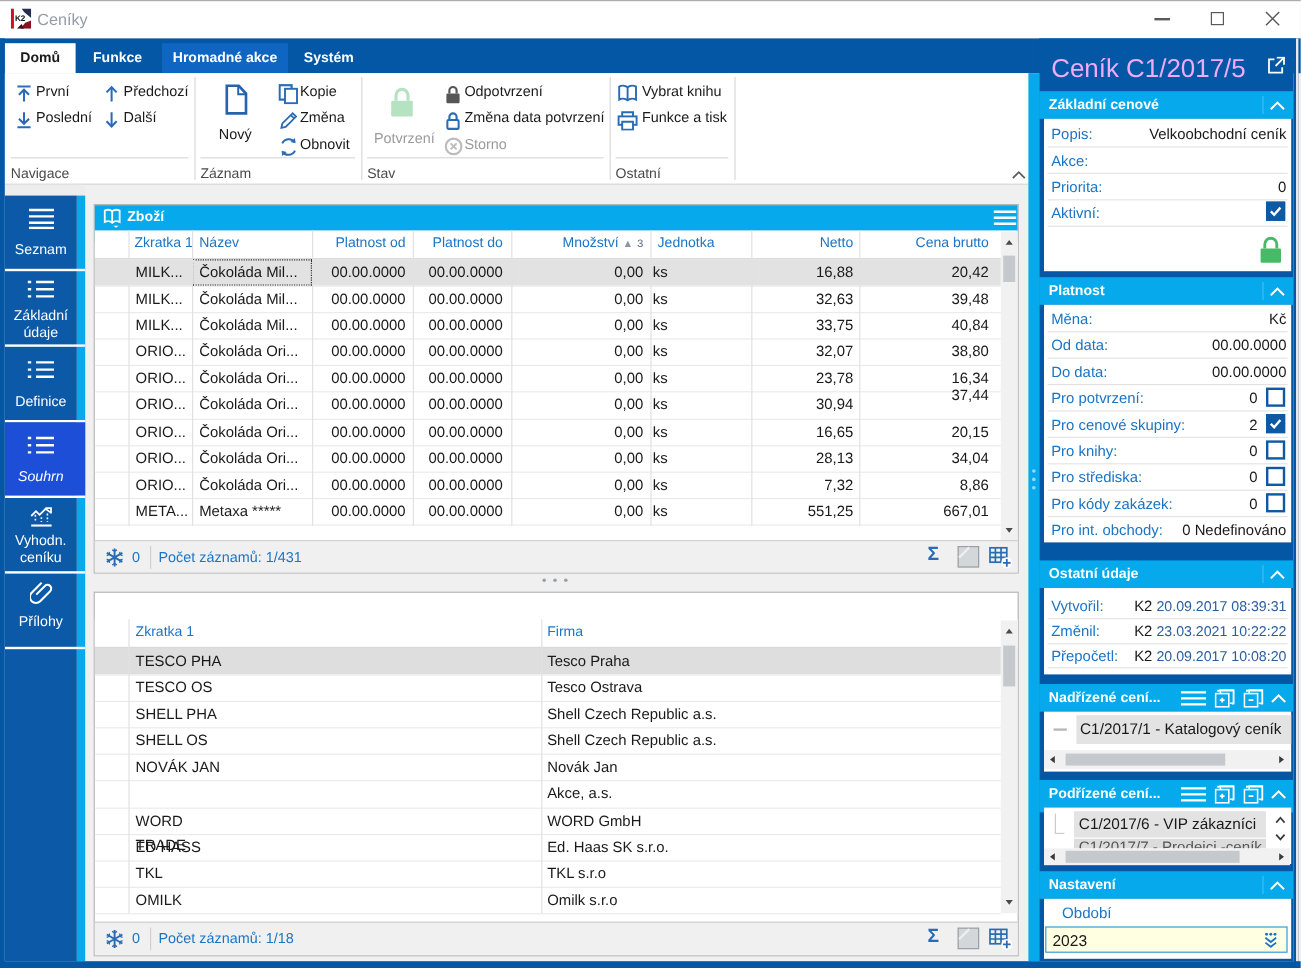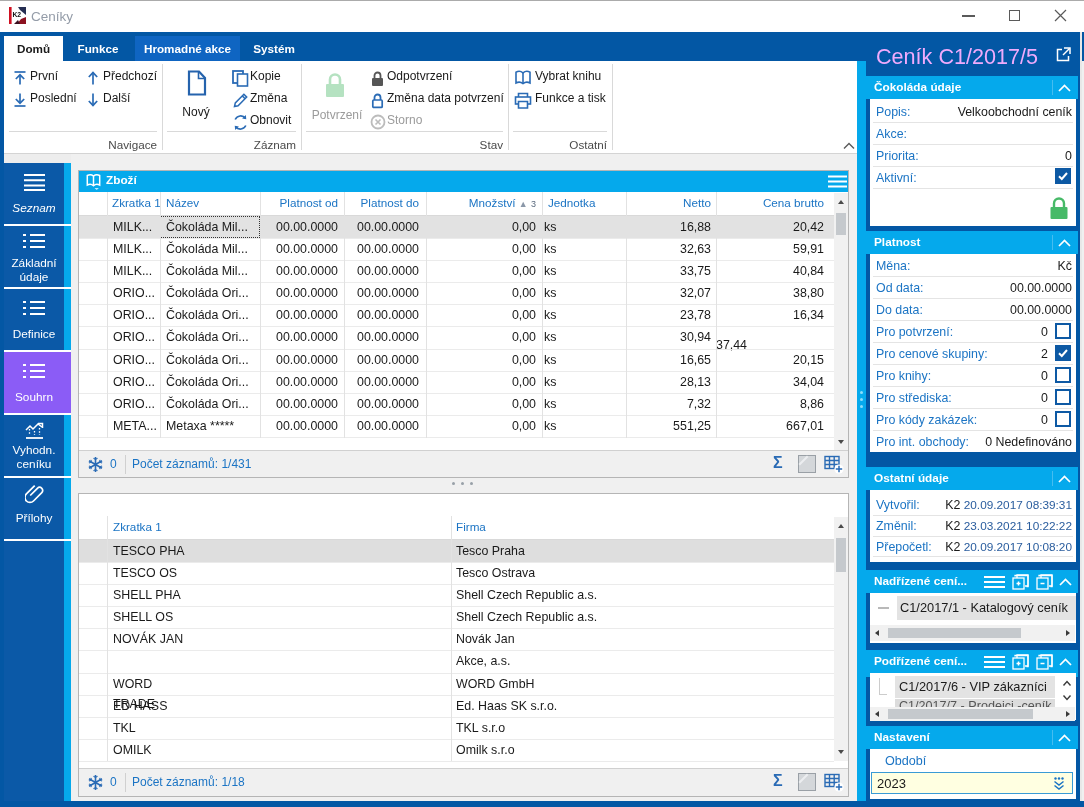--- a/index.html
+++ b/index.html
@@ -14,31 +14,31 @@
 #borderB { left:0; top:801px; width:1084px; height:6px; background:#0357a4; }
 
 #tabbar { left:0; top:32px; width:1084px; height:29px; background:#0357a4; }
 .tab { position:absolute; top:4px; height:25px; line-height:25px; color:#fff; font-size:11.7px; font-weight:bold; text-align:center; }
 #tab-domu { left:4px; top:4px; width:59px; background:#fff; color:#1a1a1a; }
 #tab-hrom { background:#0f65c2; }
 
 #ribbon { left:4px; top:61px; width:853px; height:93px; background:#fff; border-bottom:1px solid #d4d4d4; }
 .rgsep { position:absolute; top:3px; width:1px; height:86px; background:#d9d9d9; }
 .rglabelline { position:absolute; top:70px; height:1px; background:#d9d9d9; }
-.rglabel { position:absolute; top:77px; font-size:11.7px; color:#4a4a4a; text-align:right; }
+.rglabel { position:absolute; top:77px; font-size:11.7px; color:#4a4a4a; text-align:left; }
 .rtext { position:absolute; font-size:12px; color:#1a1a1a; white-space:nowrap; }
 .rtext.dis { color:#9b9b9b; }
 .ricon { position:absolute; }
 
 #sidegap { left:4px; top:154px; width:67px; height:9px; background:#ededed; }
 #sidebar { left:4px; top:163px; width:60px; height:638px; background:#0b59a7; }
 #sidestrip { left:64px; top:163px; width:7px; height:638px; background:#05a9ec; }
 .sitem { position:absolute; left:0; width:60px; color:#fff; font-size:11.8px; text-align:center; }
 .sitem .lbl { position:absolute; left:0; width:60px; top:38px; line-height:14px; }
-.sitem.active { width:67px; background:#8b5cf6; }
+.sitem.active { width:67px; background:#1d4ed8;font-style:italic; }
 .sitem.active .lbl { width:60px; }
 .ssep { position:absolute; left:0; width:67px; height:2px; background:#fff; }
 
 .panel { background:#fff; border:1px solid #b5b5b5; }
 .phead { position:absolute; left:0; top:0; width:100%; height:31px; background:#05a9ec; color:#fff; font-weight:bold; font-size:11.8px; }
 .colhdr { position:absolute; font-size:11.7px; color:#1b74c4; white-space:nowrap; }
 .cell { position:absolute; font-size:12.4px; color:#1a1a1a; white-space:nowrap; }
 .vline { position:absolute; width:1px; background:#e2e2e2; }
 .hline { position:absolute; height:1px; background:#ebebeb; }
 .rowsel { position:absolute; background:#e2e2e2; }
@@ -189,21 +189,21 @@
       </svg></div>
   <div class="rtext" style="left:531px;top:30px;">Funkce a tisk</div>
 
   <div class="ricon" style="left:839px;top:78px;"><svg width="12" height="8" viewBox="0 0 12 8">
         <path d="M1 6.5L6 1.5 11 6.5" fill="none" stroke="#5a5a5a" stroke-width="1.4"></path>
       </svg></div>
 </div>
 <div class="abs" id="sidegap"></div>
 <div class="abs" id="sidestrip"></div>
 <div class="abs" id="sidebar">
-  <div class="sitem" style="top:0;height:68px;font-style:italic;">
+  <div class="sitem" style="top:0;height:68px;">
     <div class="ricon" style="left:20px;top:10px;"><svg width="21" height="18" viewBox="0 0 21 18">
           <g stroke="#fff" stroke-width="2">
             <path d="M0 2h21M0 7.3h21M0 12.6h21M0 17h21"></path>
           </g>
         </svg></div>
     <div class="lbl">Seznam</div>
   </div>
   <div class="ssep" style="top:61px;"></div>
   <div class="sitem" style="top:63px;height:61px;">
     <div class="ricon" style="left:19px;top:7px;"><svg width="22" height="16" viewBox="0 0 22 16">
@@ -258,21 +258,21 @@
   <div class="abs" style="left:10px;top:12px;color:#f0abfc;font-size:21.6px;font-weight:300;">Ceník C1/2017/5</div>
   <div class="abs" style="left:190px;top:15px;"><svg width="15" height="15" viewBox="0 0 15 15">
         <g fill="none" stroke="#fff" stroke-width="1.5">
           <path d="M6 2.5H1.5v11h11V9"></path>
           <path d="M8 1h6v6"></path>
           <path d="M13.5 1.5L7 8"></path>
         </g>
       </svg></div>
 
   <div class="chead" style="top:44px;height:23px;">
-      <span style="position:absolute;left:8px;top:4px;">Čokoláda údaje</span>
+      <span style="position:absolute;left:8px;top:4px;">Základní cenové</span>
       <div style="position:absolute;right:25px;top:4px;width:1px;height:15px;background:#45bdf0;"></div>
       <svg style="position:absolute;right:7px;top:8px;" width="13" height="8" viewBox="0 0 13 8">
         <path d="M1 7L6.5 1.5 12 7" fill="none" stroke="#fff" stroke-width="1.7"></path>
       </svg>
     </div>
   <div class="cbody" style="top:67px;height:127px;">
     <div class="frow" style="top:6px;"><span class="flabel">Popis:</span><span class="fvalue">Velkoobchodní ceník</span></div>
     <div class="fsep" style="top:23px;"></div>
     <div class="frow" style="top:28px;"><span class="flabel">Akce:</span></div>
     <div class="fsep" style="top:45px;"></div>
@@ -493,21 +493,21 @@
       <div class="cell" style="left:547px;width:85px;top:49px;text-align:right;">16,88</div>
       <div class="cell" style="left:637px;width:108px;top:49px;text-align:right;">20,42</div>
       <div class="hline" style="left:0;top:67px;width:755px;"></div>
       <div class="cell" style="left:34px;top:71px;">MILK...</div>
       <div class="cell" style="left:87px;top:71px;">Čokoláda Mil...</div>
       <div class="cell" style="left:181px;width:78px;top:71px;text-align:right;">00.00.0000</div>
       <div class="cell" style="left:263px;width:77px;top:71px;text-align:right;">00.00.0000</div>
       <div class="cell" style="left:350px;width:107px;top:71px;text-align:right;">0,00</div>
       <div class="cell" style="left:465px;top:71px;">ks</div>
       <div class="cell" style="left:547px;width:85px;top:71px;text-align:right;">32,63</div>
-      <div class="cell" style="left:637px;width:108px;top:71px;text-align:right;">59,91</div>
+      <div class="cell" style="left:637px;width:108px;top:71px;text-align:right;">39,48</div>
       <div class="hline" style="left:0;top:89px;width:755px;"></div>
       <div class="cell" style="left:34px;top:93px;">MILK...</div>
       <div class="cell" style="left:87px;top:93px;">Čokoláda Mil...</div>
       <div class="cell" style="left:181px;width:78px;top:93px;text-align:right;">00.00.0000</div>
       <div class="cell" style="left:263px;width:77px;top:93px;text-align:right;">00.00.0000</div>
       <div class="cell" style="left:350px;width:107px;top:93px;text-align:right;">0,00</div>
       <div class="cell" style="left:465px;top:93px;">ks</div>
       <div class="cell" style="left:547px;width:85px;top:93px;text-align:right;">33,75</div>
       <div class="cell" style="left:637px;width:108px;top:93px;text-align:right;">40,84</div>
       <div class="hline" style="left:0;top:111px;width:755px;"></div>
@@ -529,21 +529,21 @@
       <div class="cell" style="left:547px;width:85px;top:137px;text-align:right;">23,78</div>
       <div class="cell" style="left:637px;width:108px;top:137px;text-align:right;">16,34</div>
       <div class="hline" style="left:0;top:155px;width:755px;"></div>
       <div class="cell" style="left:34px;top:159px;">ORIO...</div>
       <div class="cell" style="left:87px;top:159px;">Čokoláda Ori...</div>
       <div class="cell" style="left:181px;width:78px;top:159px;text-align:right;">00.00.0000</div>
       <div class="cell" style="left:263px;width:77px;top:159px;text-align:right;">00.00.0000</div>
       <div class="cell" style="left:350px;width:107px;top:159px;text-align:right;">0,00</div>
       <div class="cell" style="left:465px;top:159px;">ks</div>
       <div class="cell" style="left:547px;width:85px;top:159px;text-align:right;">30,94</div>
-      <div class="cell" style="left:637px;width:108px;top:167px;text-align:left;">37,44</div>
+      <div class="cell" style="left:637px;width:108px;top:151px;text-align:right;">37,44</div>
       <div class="hline" style="left:0;top:178px;width:755px;"></div>
       <div class="cell" style="left:34px;top:182px;">ORIO...</div>
       <div class="cell" style="left:87px;top:182px;">Čokoláda Ori...</div>
       <div class="cell" style="left:181px;width:78px;top:182px;text-align:right;">00.00.0000</div>
       <div class="cell" style="left:263px;width:77px;top:182px;text-align:right;">00.00.0000</div>
       <div class="cell" style="left:350px;width:107px;top:182px;text-align:right;">0,00</div>
       <div class="cell" style="left:465px;top:182px;">ks</div>
       <div class="cell" style="left:547px;width:85px;top:182px;text-align:right;">16,65</div>
       <div class="cell" style="left:637px;width:108px;top:182px;text-align:right;">20,15</div>
       <div class="hline" style="left:0;top:200px;width:755px;"></div>

